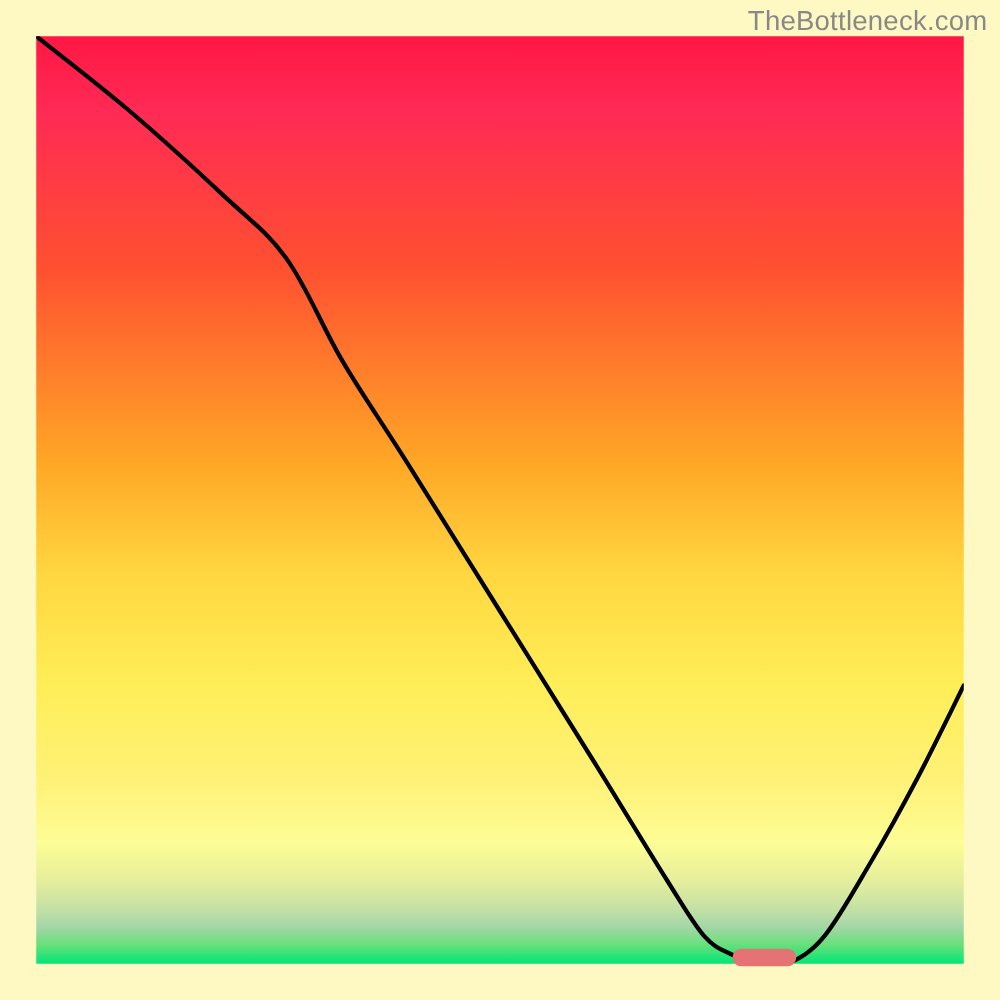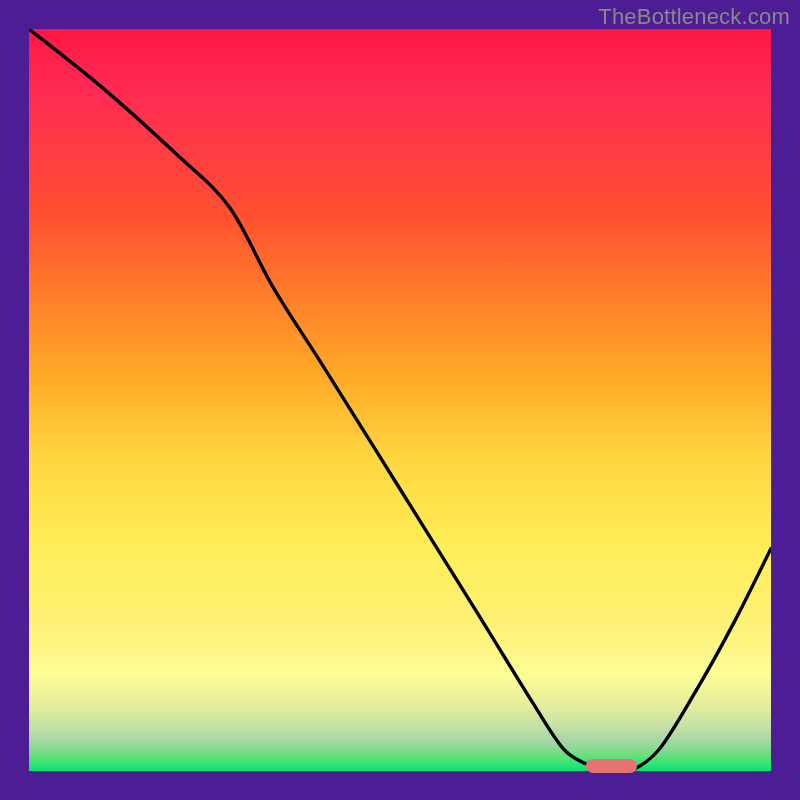--- a/index.html
+++ b/index.html
@@ -10,21 +10,21 @@
     background: #000;
     overflow: hidden;
     font-family: Arial, Helvetica, sans-serif;
   }
   .frame {
     position: absolute;
     left: 0;
     top: 0;
     width: 800px;
     height: 800px;
-    background: #4c1d95;
+    background: #fef9c3;
   }
   .plot {
     position: absolute;
     left: 29px;
     top: 29px;
     width: 742px;
     height: 742px;
     
     background: linear-gradient(
       to bottom,

